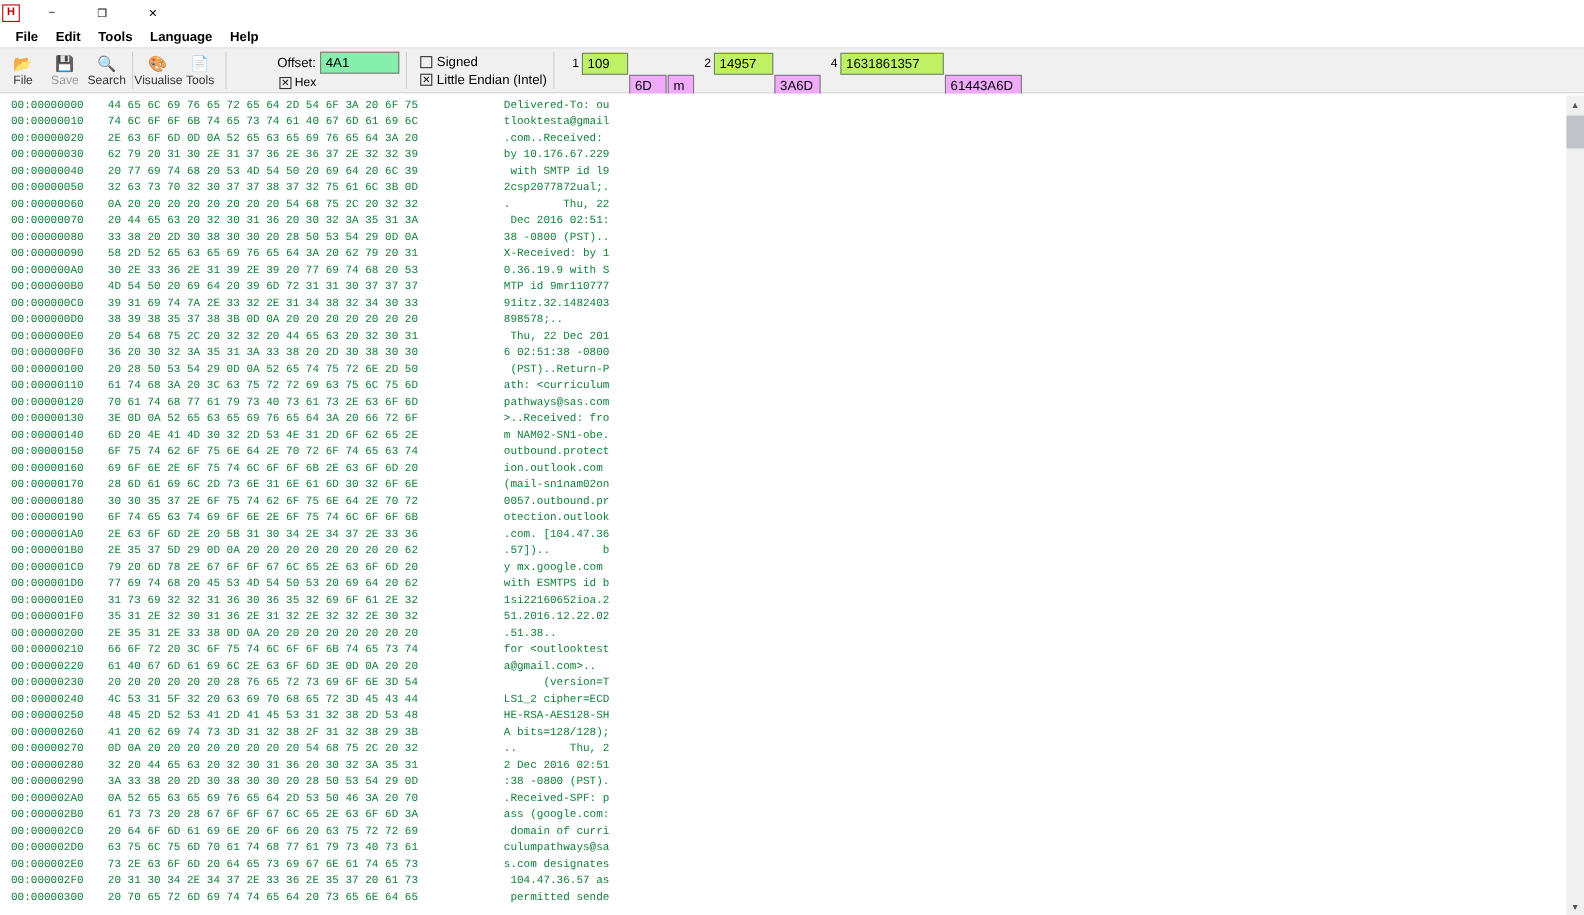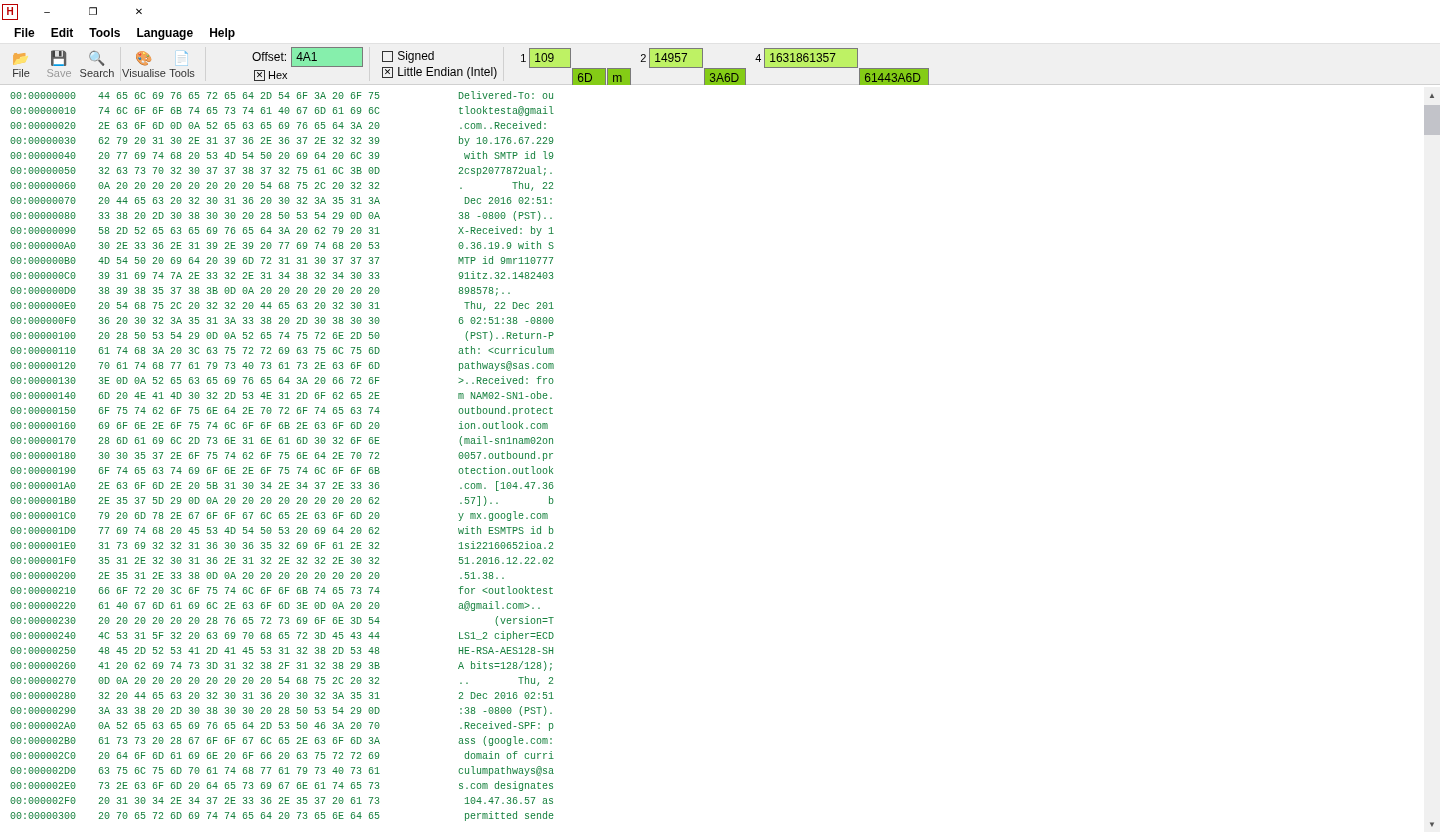--- a/index.html
+++ b/index.html
@@ -21,21 +21,21 @@
   .offset-label { font-size:12px;margin-left:36px; }
   .offset-input { width:72px; height:20px; border:1px solid #7a7a7a; background:#86efac; padding:0 4px; font-size:12px; }
   .hex-cb { display:flex; align-items:center; gap:3px; font-size:11px; margin-left:38px;}
   .cb-box { width:11px; height:11px; border:1px solid #333; display:inline-flex; align-items:center; justify-content:center; font-size:9px; line-height:9px;}
   .endian-block { display:flex; flex-direction:column; gap:2px; font-size:12px; margin-left:6px;}
   .endian-row { display:flex; align-items:center; gap:4px;text-align:right;}
   .values-block { display:flex; flex-direction:column; gap:2px; margin-left:8px;}
   .value-row { display:flex; align-items:center; gap:1px;}
   .val-label { font-size:11px; width:10px; text-align:center; }
   .val-input { height:20px; border:1px solid #7a7a7a; background:#bef264; padding:0 4px; font-size:12px; text-align:left; }
-  .val-input.ro { background:#84cc16;margin-top:40px; }
+  .val-input.ro { background:#f0abfc;margin-top:40px; }
   .cb-row { display:flex; gap:2px; margin-left:12px;}
   .hex-view { position:absolute; top:87px; left:0; right:16px; bottom:0; overflow:hidden; font-family: "Courier New", monospace; font-size:10px; line-height:15px; white-space:pre; padding:2px 10px; color:#15803d; letter-spacing:0;}
   .scrollbar { position:absolute; top:87px; right:0; bottom:0; width:16px; background:#f0f0f0; }
   .scroll-btn { width:16px; height:16px; background:#f0f0f0; display:flex; align-items:center; justify-content:center; font-size:8px; color:#555;}
   .scroll-thumb { position:absolute; top:18px; width:16px; height:30px; background:#c2c3c9; }
   .hex-row { display:flex; }
   .hex-row .addr-col { width:80px; }
   .hex-row .hex-col { width:348px; margin-left:8px;}
   .hex-row .ascii-col { margin-left:12px; }
 </style>

